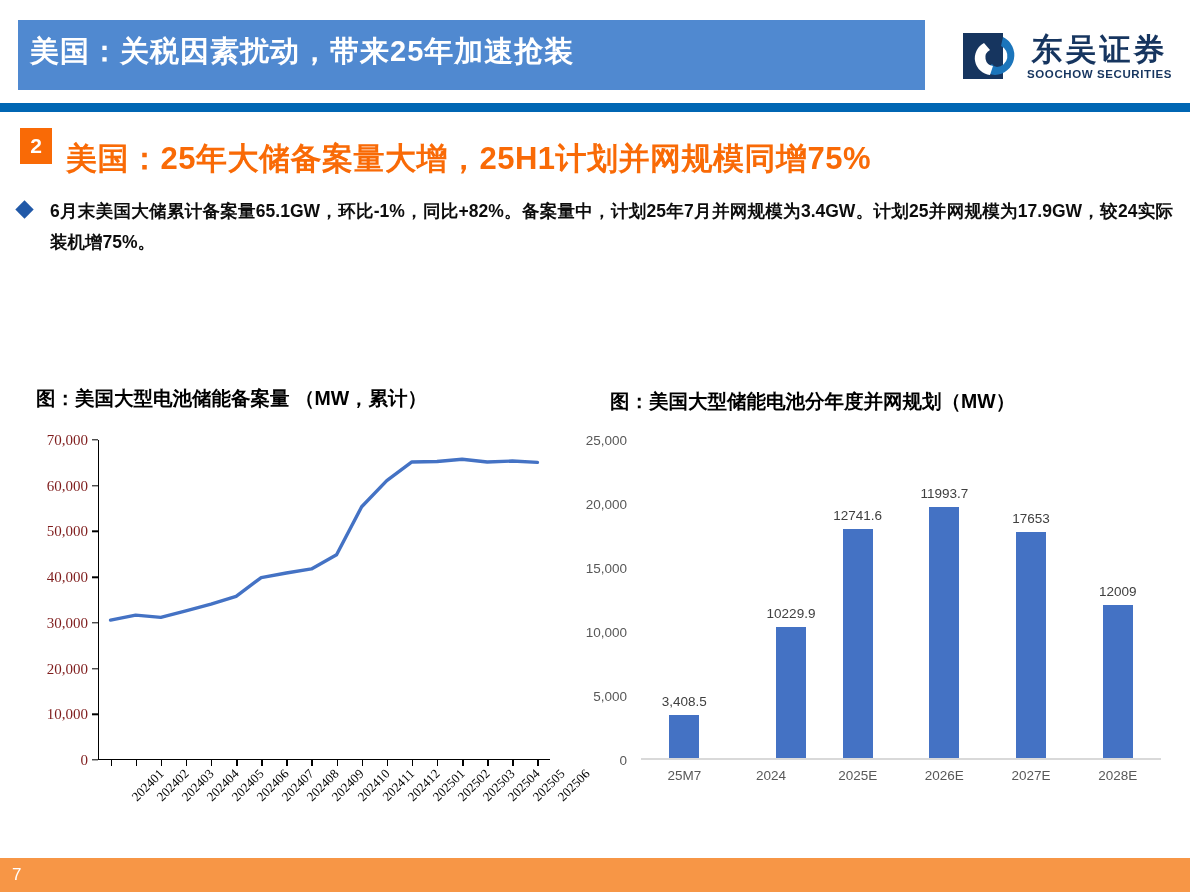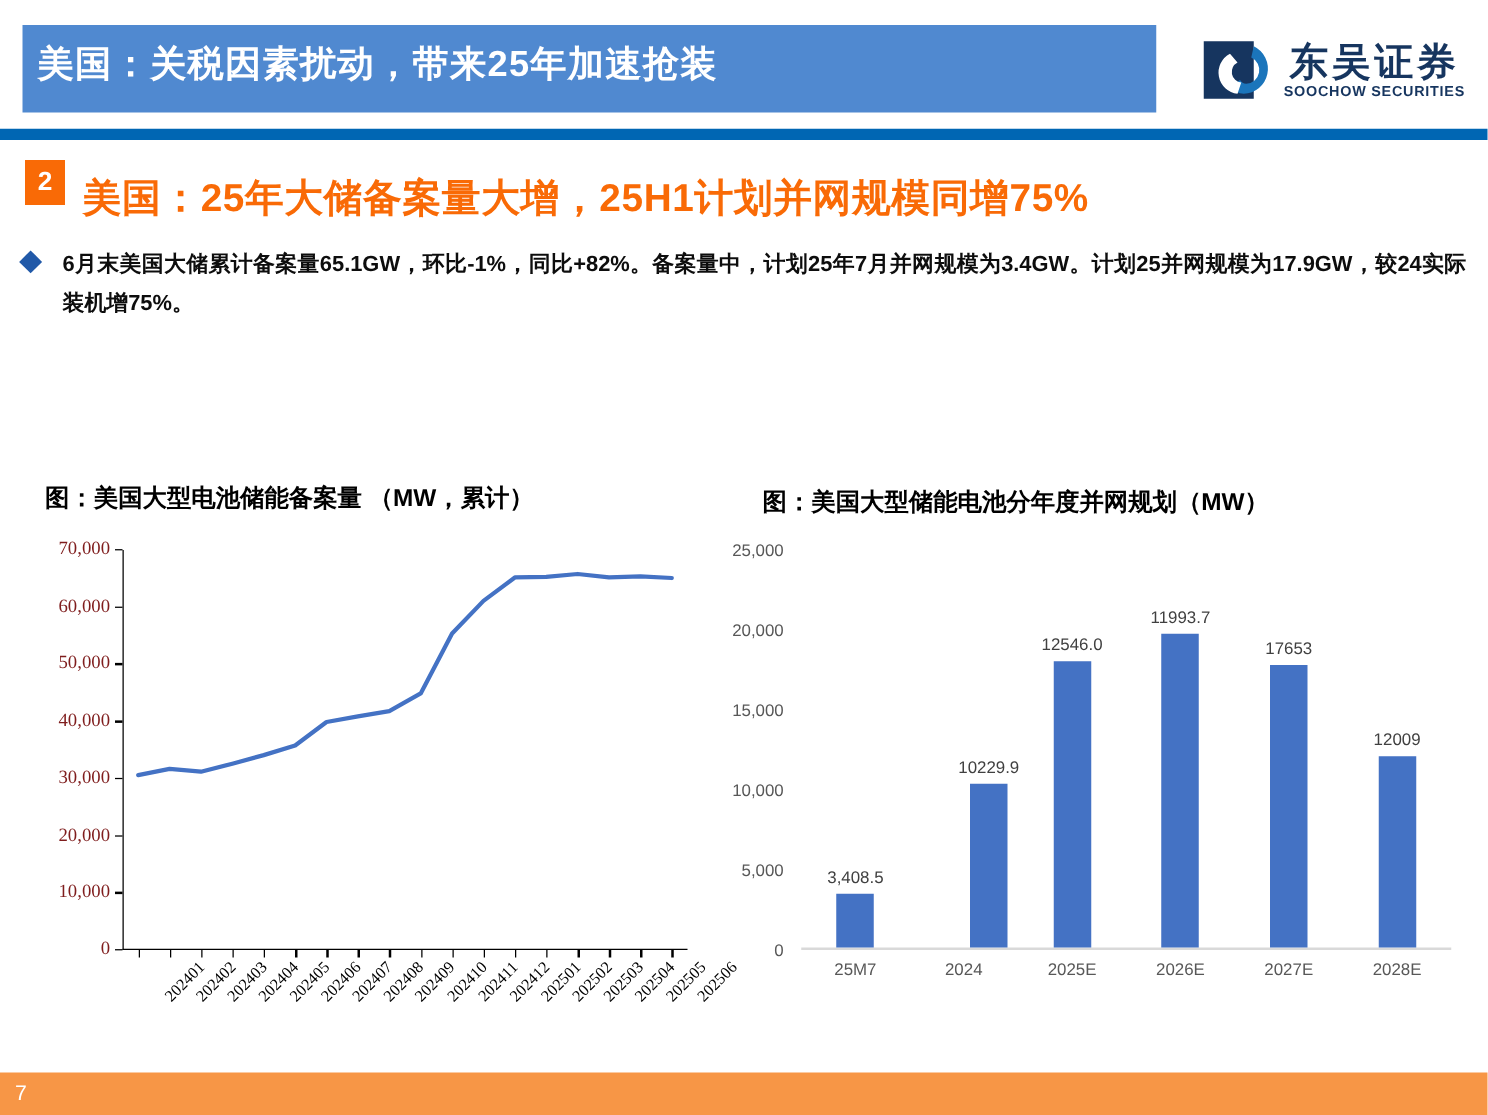--- a/index.html
+++ b/index.html
@@ -209,21 +209,21 @@
       <div class="bc-baseline"></div>
     <div class="bc-bar-slot" style="left: 28.3333px; width: 30px;">
           <div class="bc-value">3,408.5</div>
           <div class="bc-bar" style="height: 43.6288px; background: rgb(68, 114, 196);"></div>
         </div>
         <div class="bc-bar-slot" style="left: 115px; width: 30px; margin-left: 20px;">
           <div class="bc-value">10229.9</div>
           <div class="bc-bar" style="height: 130.943px; background: rgb(68, 114, 196);"></div>
         </div>
         <div class="bc-bar-slot" style="left: 201.667px; width: 30px;">
-          <div class="bc-value">12546.0</div>
+          <div class="bc-value">12741.6</div>
           <div class="bc-bar" style="height: 229.206px; background: rgb(68, 114, 196);"></div>
         </div>
         <div class="bc-bar-slot" style="left: 288.333px; width: 30px;">
           <div class="bc-value">11993.7</div>
           <div class="bc-bar" style="height: 251.027px; background: rgb(68, 114, 196);"></div>
         </div>
         <div class="bc-bar-slot" style="left: 375px; width: 30px;">
           <div class="bc-value">17653</div>
           <div class="bc-bar" style="height: 225.958px; background: rgb(68, 114, 196);"></div>
         </div>

